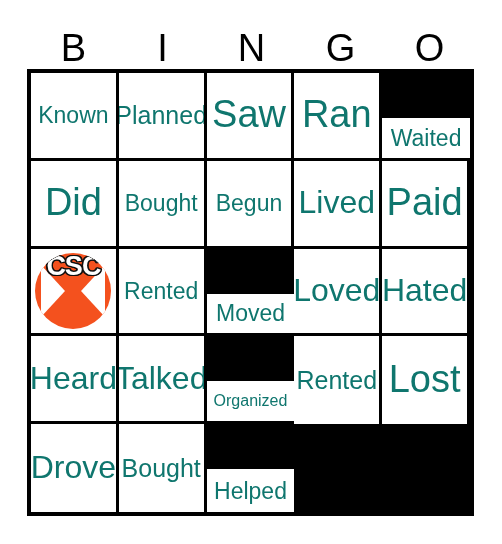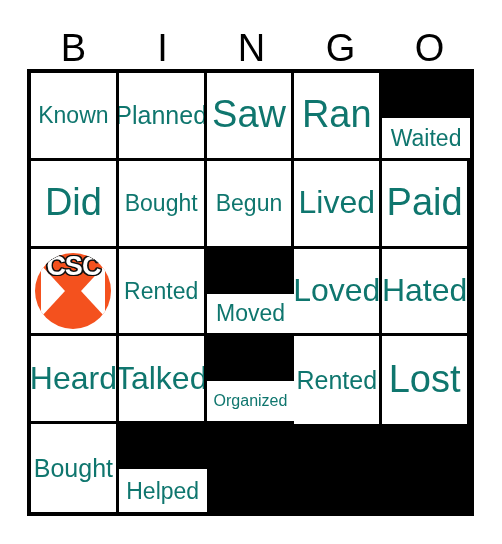--- a/index.html
+++ b/index.html
@@ -211,20 +211,23 @@
       <span class="cell-text sz-xs">Organized</span>
     </div>
 
     <div class="cell row-last">
       <span class="cell-text sz-sm">Rented</span>
     </div>
     <div class="cell row-last">
       <span class="cell-text sz-xl">Lost</span>
     </div>
     <div class="cell row-last">
+      <span class="cell-text sz-lg">Drove</span>
+    </div>
+    <div class="cell row-last">
       <span class="cell-text sz-sm">Bought</span>
     </div>
     <div class="cell col-last row-last">
       <span class="cell-text sz-md">Helped</span>
     </div>
 
   </div>
 </div>
 
 </body></html>

